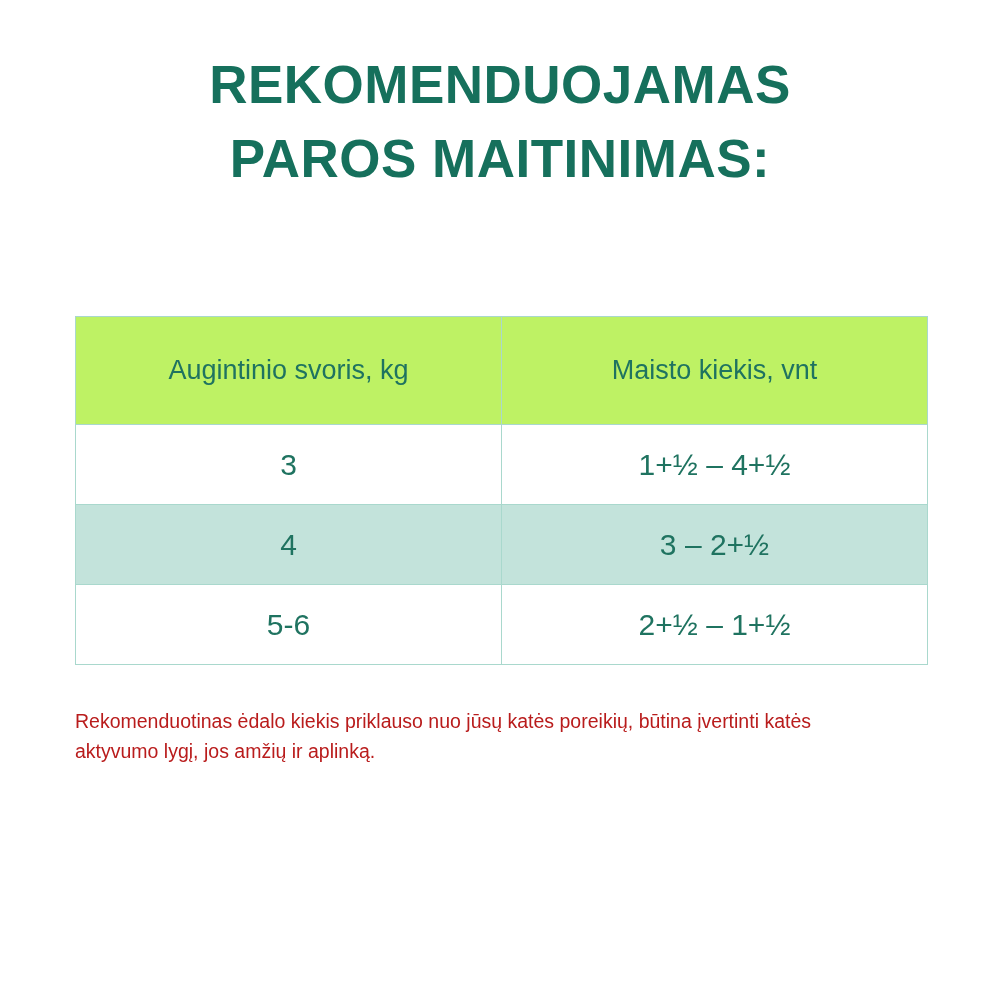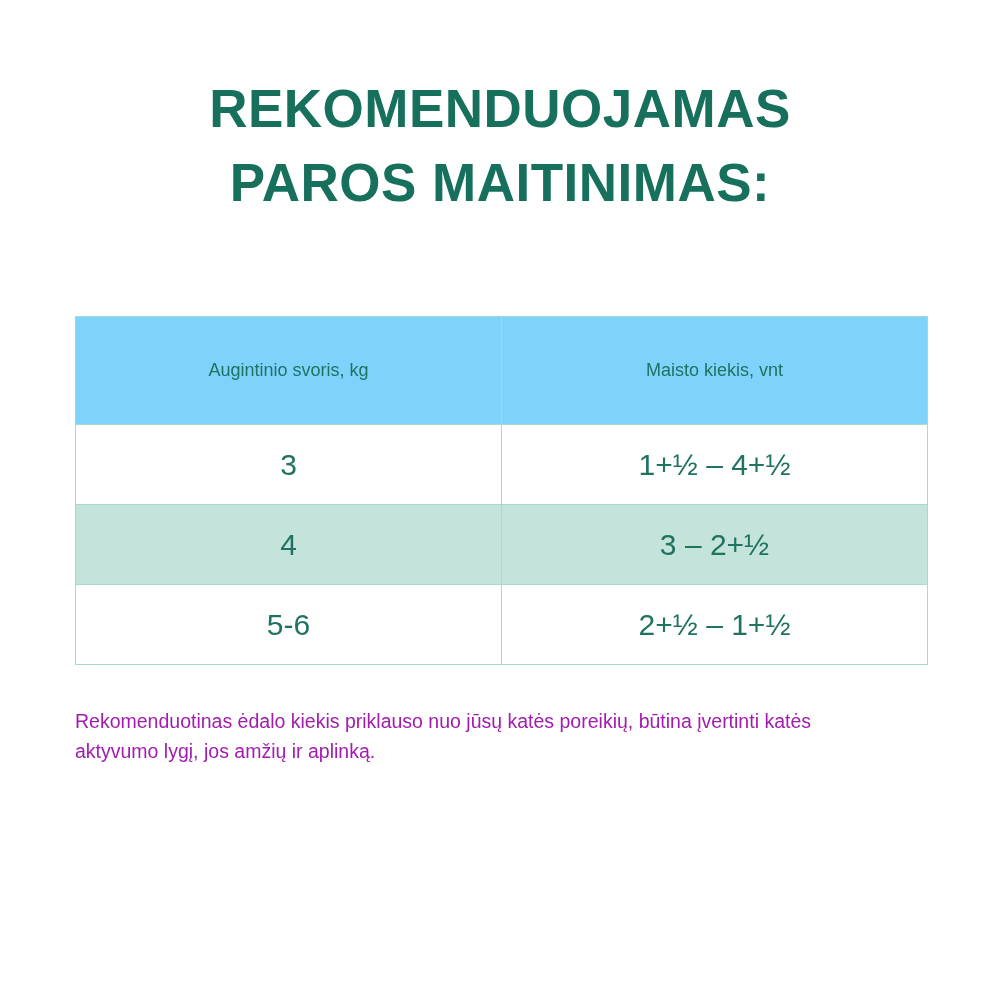--- a/index.html
+++ b/index.html
@@ -15,21 +15,21 @@
     overflow: hidden;
   }
   .page {
     position: relative;
     width: 1000px;
     height: 1000px;
     box-sizing: border-box;
   }
   .title {
     margin: 0;
-    padding-top: 72px;
+    padding-top: 48px;
     text-align: center;
     font-size: 53px;
     line-height: 1.40;
     font-weight: bold;
     letter-spacing: 0.5px;
     color: #16705c;
     text-transform: uppercase;
   }
   .title .line {
     display: block;
@@ -50,43 +50,43 @@
   table.feeding td {
     border: 1px solid #a9d8cd;
     text-align: center;
     color: #1f7360;
     font-weight: normal;
     padding: 0;
     vertical-align: middle;
   }
   table.feeding th {
     height: 107px;
-    background: #7dd3fc;
-    font-size: 18px;
+    background: #bef264;
+    font-size: 27px;
   }
   table.feeding td {
     height: 79px;
     font-size: 30px;
   }
   tr.row-alt td {
     background: #c3e3db;
   }
   tr.row-plain td {
     background: #ffffff;
   }
   .col-left { width: 425px; }
   .col-right { width: 425px; }
   .note {
     position: absolute;
     left: 75px;
     top: 686px;
     width: 790px;
     font-size: 19.5px;
     line-height: 1.55;
-    color: #a21caf;
+    color: #b91c1c;
   }
 </style>
 </head>
 <body>
 
 <div class="page">
 
   <h1 class="title">
     <span class="line">REKOMENDUOJAMAS</span>
     <span class="line">PAROS MAITINIMAS:</span>

